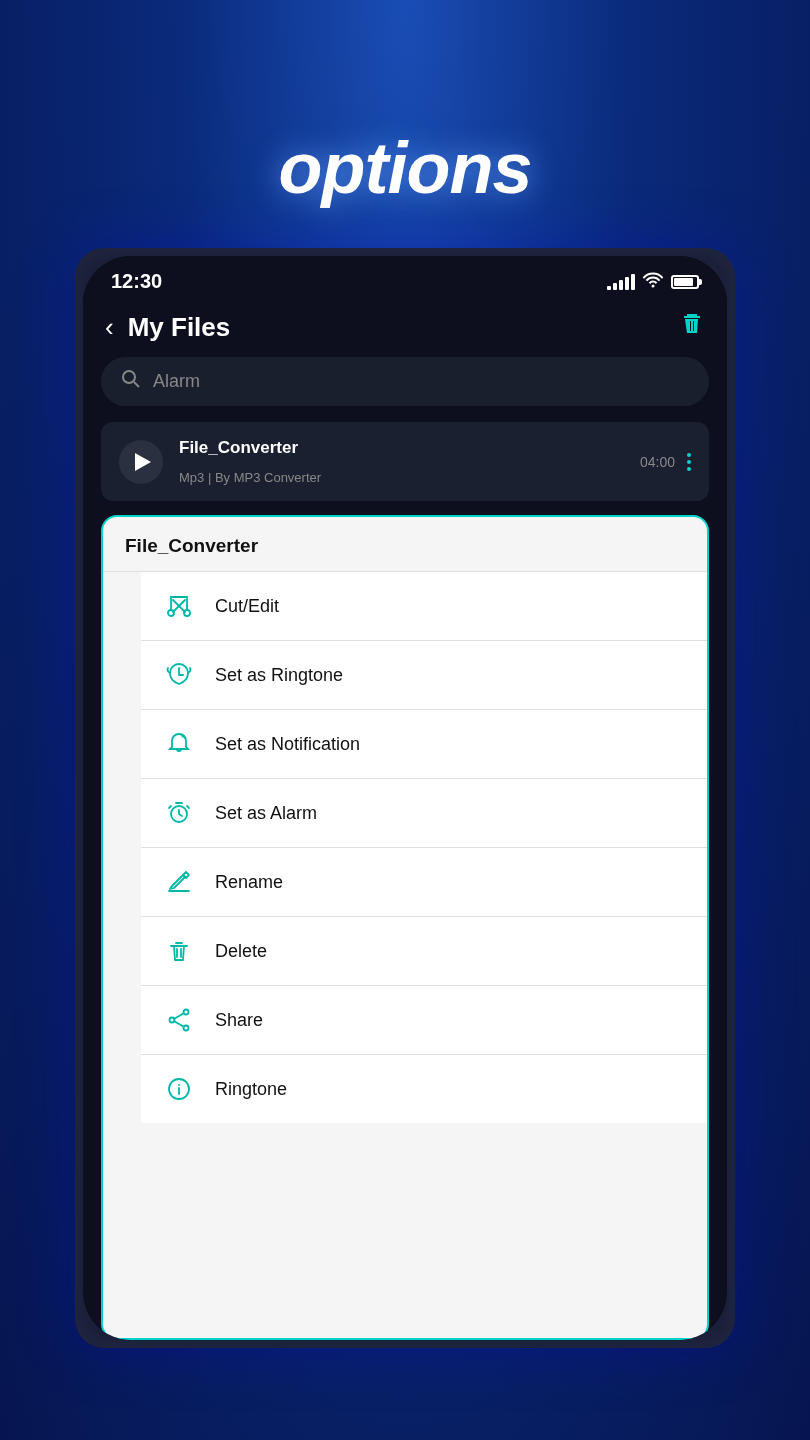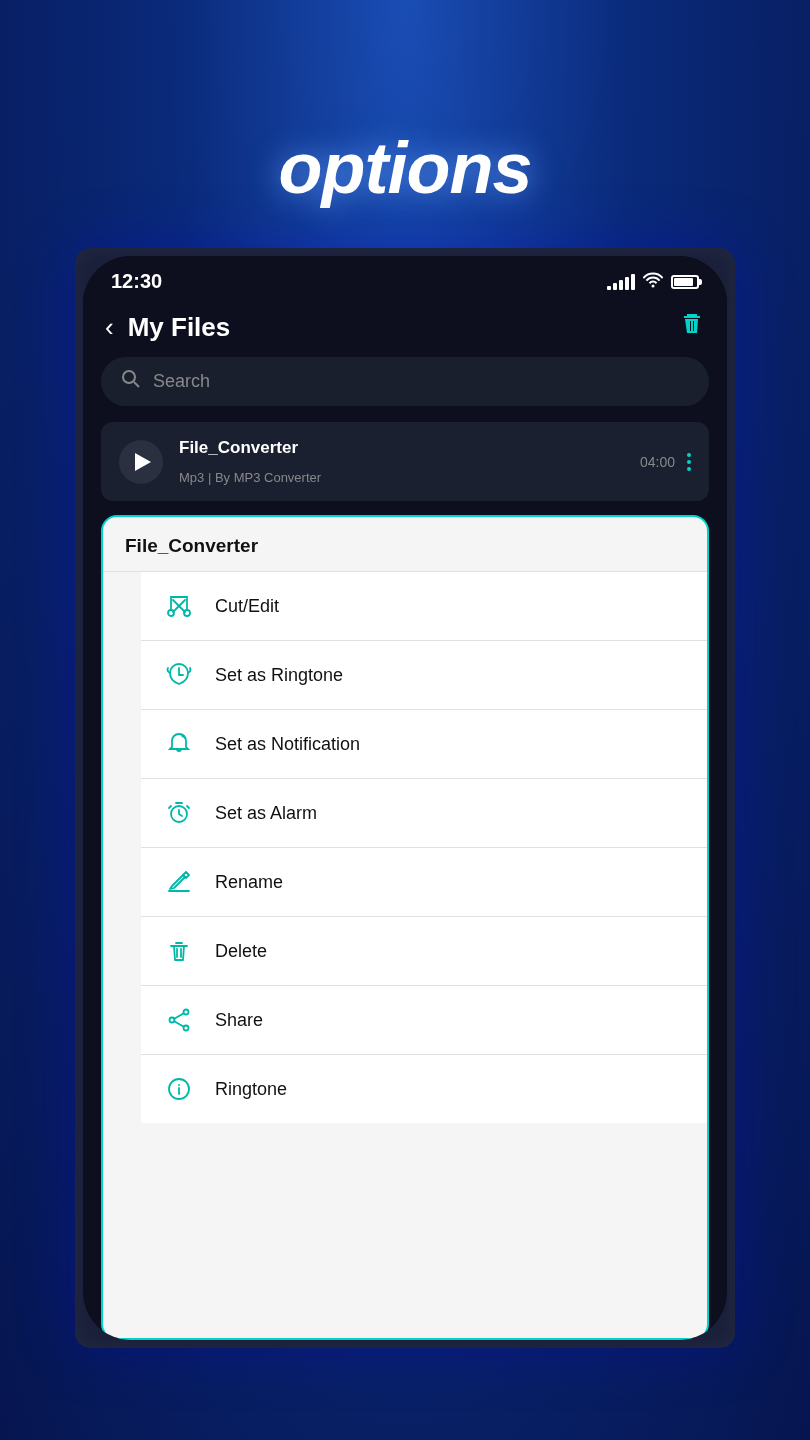--- a/index.html
+++ b/index.html
@@ -25,21 +25,21 @@
       margin-top: 50px;
       margin-bottom: 40px;
       text-shadow: 0 0 30px rgba(100,160,255,0.8);
       letter-spacing: -1px;
     }
 
     .phone-outer {
       width: 660px;
       height: 1100px;
       background: #1a1f3a;
-      border-radius: 15px;
+      border-radius: 29px;
       padding: 8px;
       box-shadow: 0 0 60px rgba(0,0,200,0.3), inset 0 0 20px rgba(255,255,255,0.05);
       position: relative;
     }
 
     .phone-inner {
       width: 100%;
       height: 100%;
       background: #0d0f1e;
       border-radius: 48px;
@@ -338,21 +338,21 @@
       </span>
     </div>
 
     <div class="search-bar">
       <span class="search-icon">
         <svg width="20" height="20" viewBox="0 0 20 20" fill="#888">
           <circle cx="8" cy="8" r="6" stroke="#888" stroke-width="2" fill="none"></circle>
           <line x1="13" y1="13" x2="18" y2="18" stroke="#888" stroke-width="2"></line>
         </svg>
       </span>
-      <span class="search-placeholder">Search</span>
+      <span class="search-placeholder">Alarm</span>
     </div>
 
     <div class="file-item">
       <div class="play-btn">
         <div class="play-triangle"></div>
       </div>
       <div class="file-info">
         <div class="file-name">File_Converter</div>
         <div class="file-meta">Mp3 | By MP3 Converter</div>
       </div>

